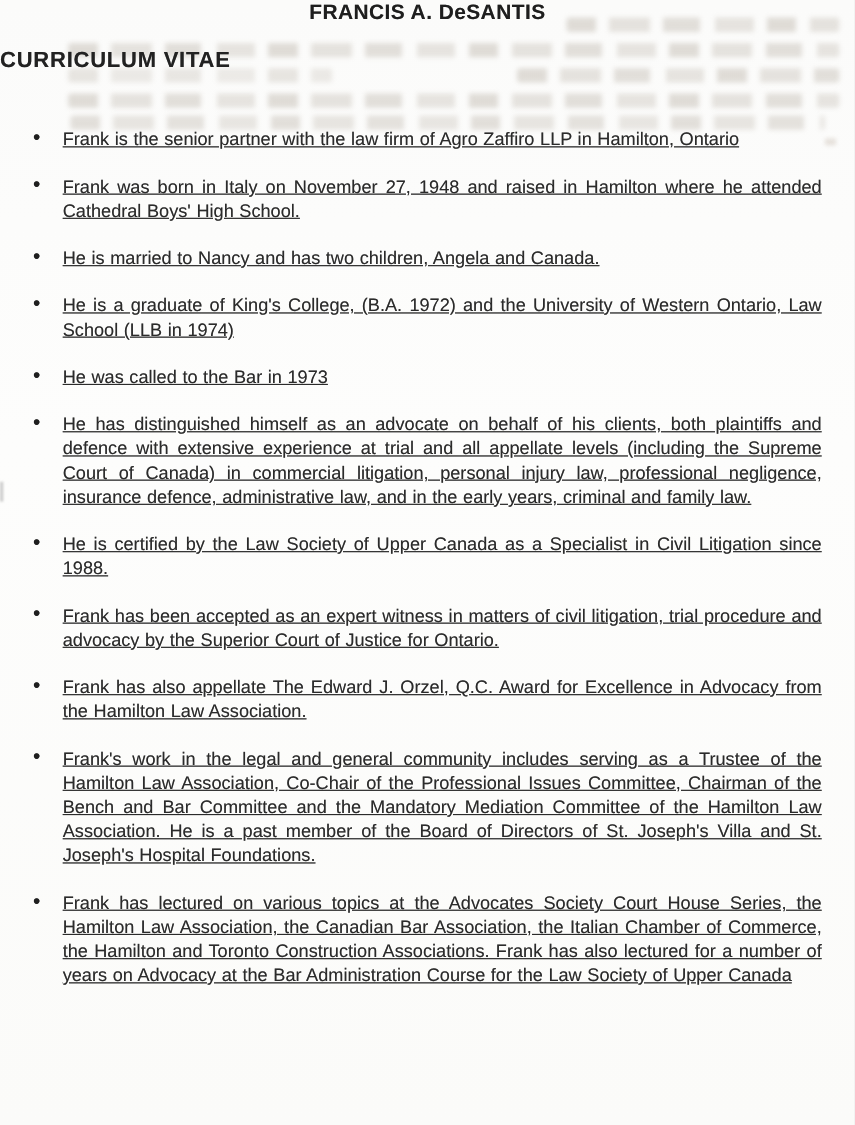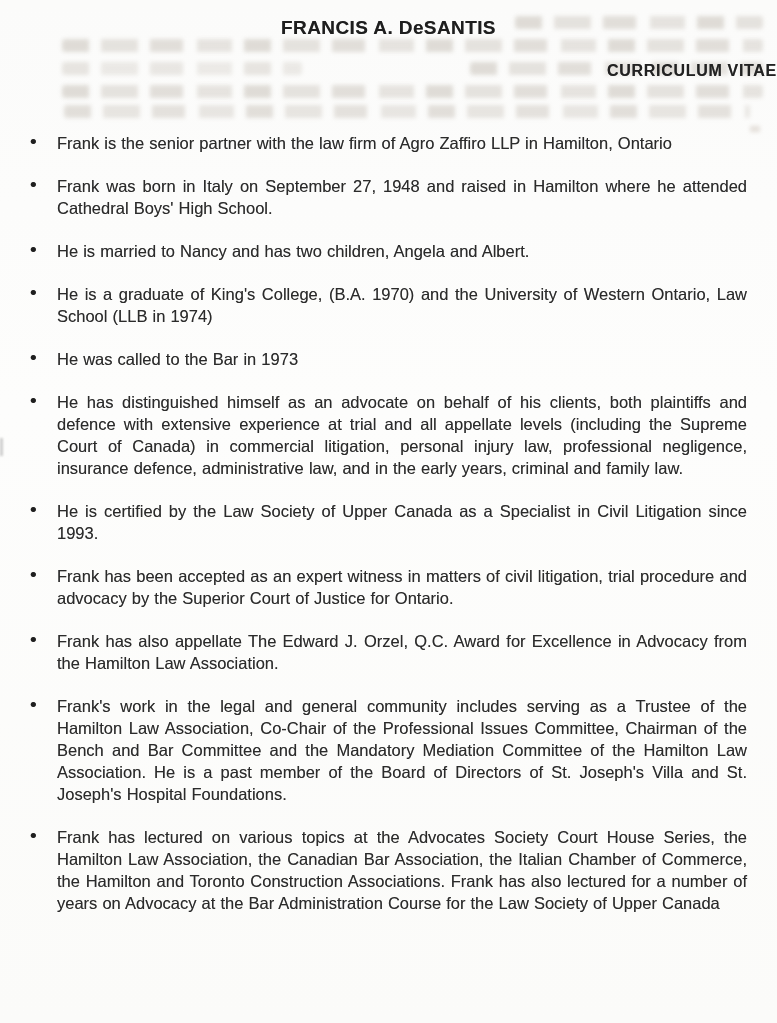--- a/index.html
+++ b/index.html
@@ -6,40 +6,39 @@
   .page {
     position: relative;
     width: 777px;
     height: 1023px;
     margin: 0 auto;
     background: linear-gradient(180deg, #fbfbfa 0%, #fdfdfc 40%, #fbfbf9 100%);
     font-family: "Liberation Sans", sans-serif;
     color: #2b2b2b;
     overflow: hidden;
     box-sizing: border-box;
-    padding-top: 16px;
   }
   
   .page * { text-rendering: optimizeLegibility; }
   .doc-title {
     margin: 0;
     text-align: center;
     font-size: 19px;
     line-height: 24px;
     font-weight: bold;
     letter-spacing: 0.4px;
     color: #1e1e1e;
     text-shadow: 0 0 0.5px rgba(30,30,30,0.55);
     position: relative;
     z-index: 2;
   }
   .doc-subtitle {
     margin: 21px 0 0 0;
-    text-align: right;
-    font-size: 16px;
+    text-align: left;
+    font-size: 20px;
     line-height: 20px;
     font-weight: bold;
     letter-spacing: 0.7px;
     color: #222;
     text-shadow: 0 0 0.5px rgba(30,30,30,0.5);
     position: relative;
     z-index: 2;
   }
   ul.cv-list {
     list-style: none;
@@ -61,20 +60,21 @@
     top: -1px;
     font-size: 19px;
     color: #1f1f1f;
     text-shadow: 0 0 0.5px rgba(0,0,0,0.6);
   }
   ul.cv-list li .txt {
     display: block;
     text-align: justify;
     text-shadow: 0 0 0.45px rgba(40,40,40,0.45);
     word-spacing: 0.5px;
+    text-decoration: underline;
   }
   
   .ghost {
     position: absolute;
     height: 13px;
     filter: blur(2.3px);
     opacity: 0.55;
     z-index: 1;
     background: repeating-linear-gradient(90deg,
       rgba(166,156,142,0.60) 0 27px,  rgba(166,156,142,0)   27px 39px,
@@ -116,41 +116,41 @@
   <h1 class="doc-title">FRANCIS A. DeSANTIS</h1>
   <h2 class="doc-subtitle">CURRICULUM VITAE</h2>
 
   <ul class="cv-list">
     <li>
       <span class="dot">•</span>
       <span class="txt">Frank is the senior partner with the law firm of Agro Zaffiro LLP in Hamilton, Ontario</span>
     </li>
     <li>
       <span class="dot">•</span>
-      <span class="txt">Frank was born in Italy on September 27, 1948 and raised in Hamilton where he attended Cathedral Boys' High School.</span>
+      <span class="txt">Frank was born in Italy on November 27, 1948 and raised in Hamilton where he attended Cathedral Boys' High School.</span>
     </li>
     <li>
       <span class="dot">•</span>
-      <span class="txt">He is married to Nancy and has two children, Angela and Albert.</span>
+      <span class="txt">He is married to Nancy and has two children, Angela and Canada.</span>
     </li>
     <li>
       <span class="dot">•</span>
-      <span class="txt">He is a graduate of King's College, (B.A. 1970) and the University of Western Ontario, Law School (LLB in 1974)</span>
+      <span class="txt">He is a graduate of King's College, (B.A. 1972) and the University of Western Ontario, Law School (LLB in 1974)</span>
     </li>
     <li>
       <span class="dot">•</span>
       <span class="txt">He was called to the Bar in 1973</span>
     </li>
     <li>
       <span class="dot">•</span>
       <span class="txt">He has distinguished himself as an advocate on behalf of his clients, both plaintiffs and defence with extensive experience at trial and all appellate levels (including the Supreme Court of Canada) in commercial litigation, personal injury law, professional negligence, insurance defence, administrative law, and in the early years, criminal and family law.</span>
     </li>
     <li>
       <span class="dot">•</span>
-      <span class="txt">He is certified by the Law Society of Upper Canada as a Specialist in Civil Litigation since 1993.</span>
+      <span class="txt">He is certified by the Law Society of Upper Canada as a Specialist in Civil Litigation since 1988.</span>
     </li>
     <li>
       <span class="dot">•</span>
       <span class="txt">Frank has been accepted as an expert witness in matters of civil litigation, trial procedure and advocacy by the Superior Court of Justice for Ontario.</span>
     </li>
     <li>
       <span class="dot">•</span>
       <span class="txt">Frank has also appellate The Edward J. Orzel, Q.C. Award for Excellence in Advocacy from the Hamilton Law Association.</span>
     </li>
     <li>

